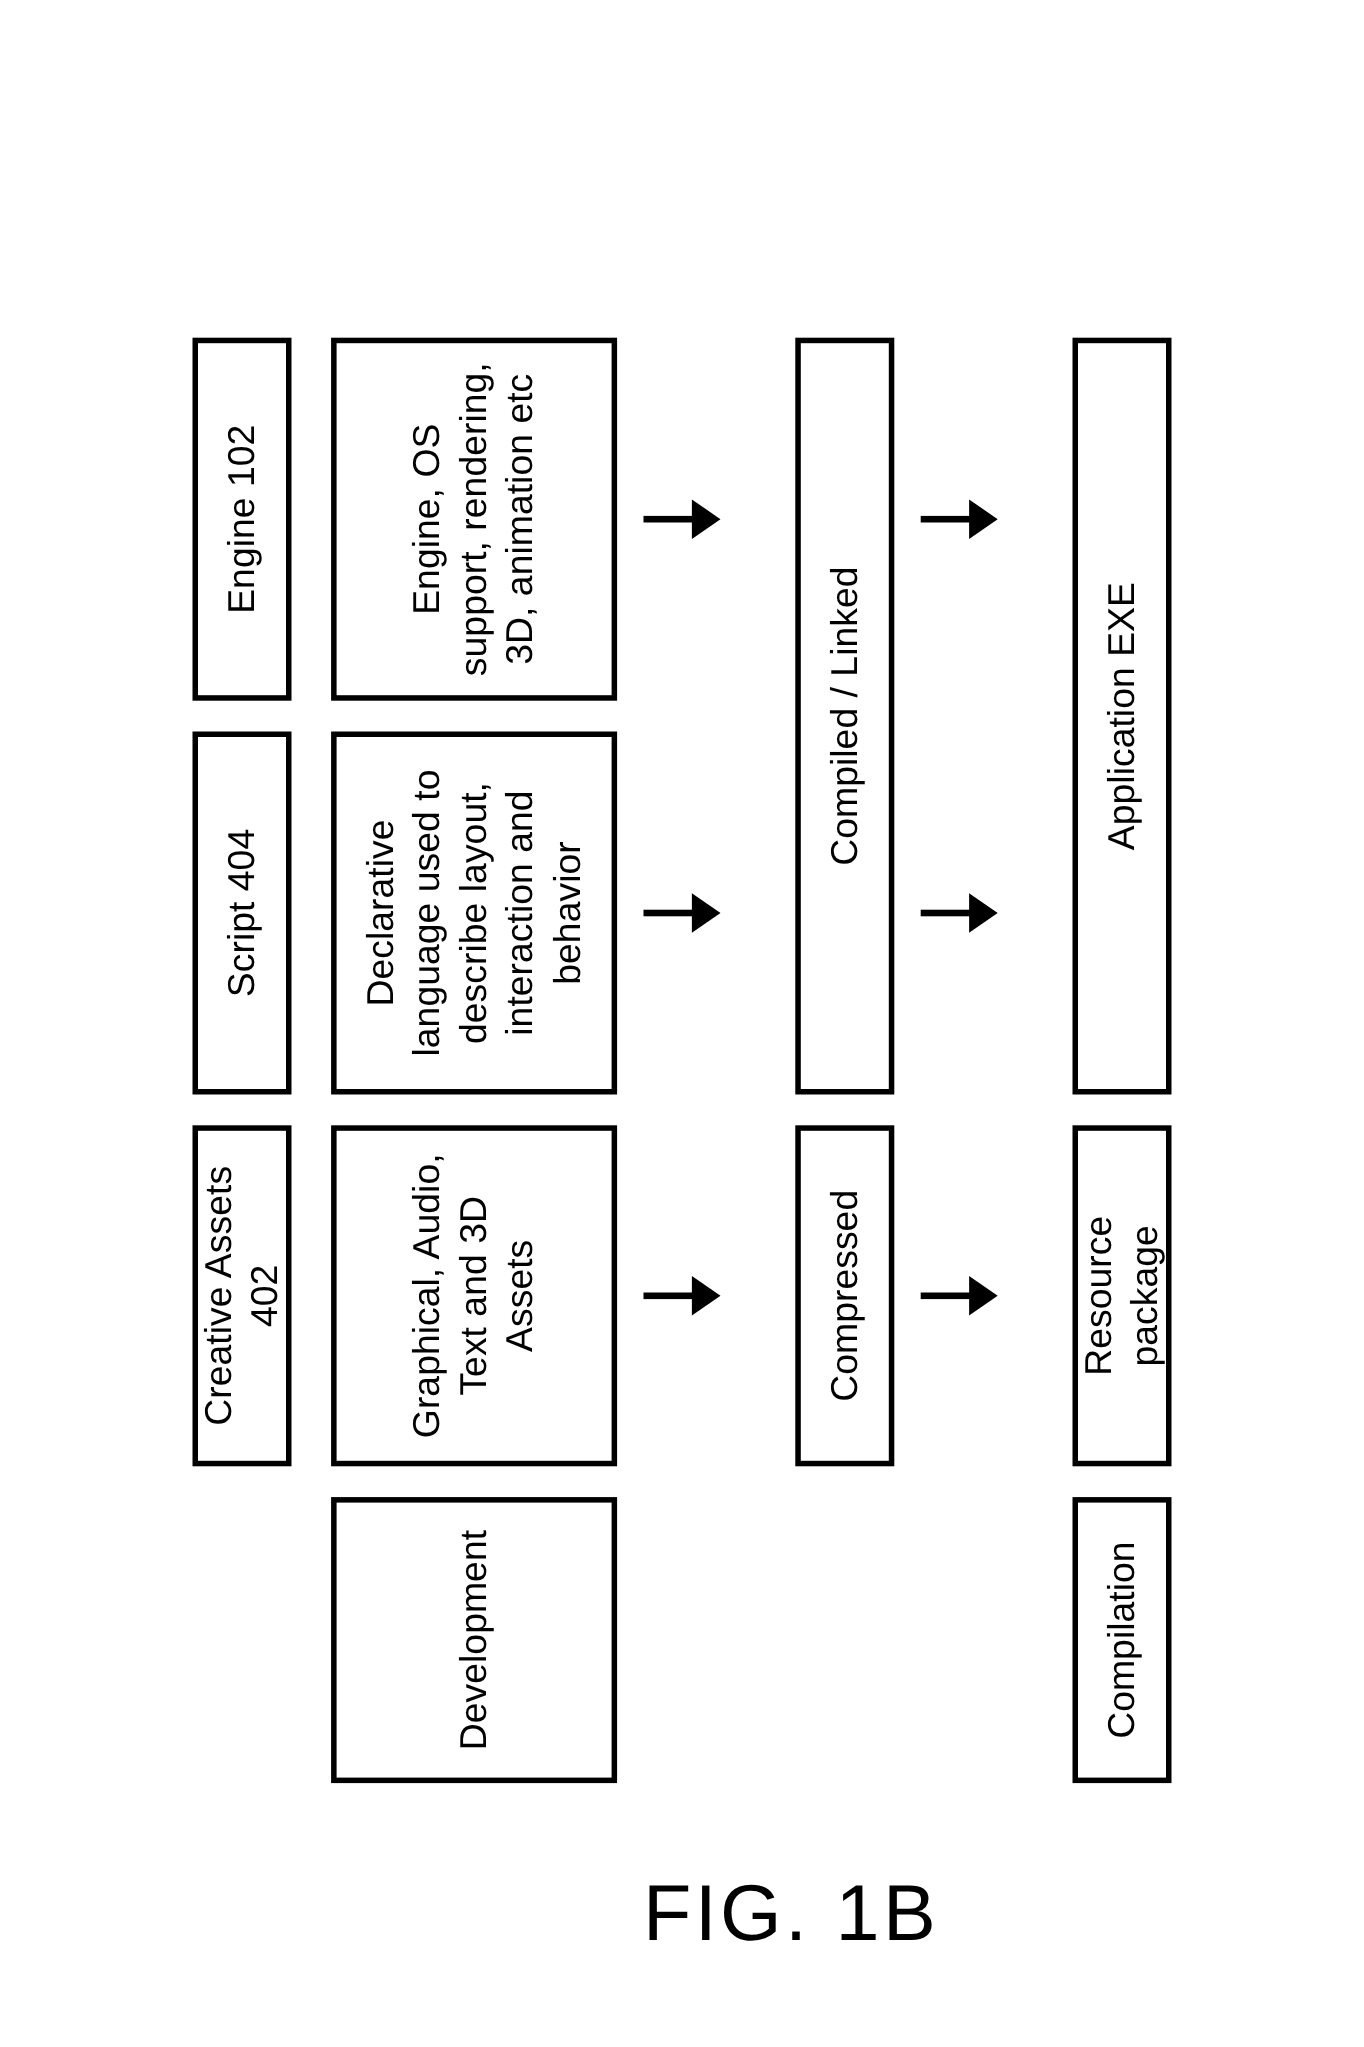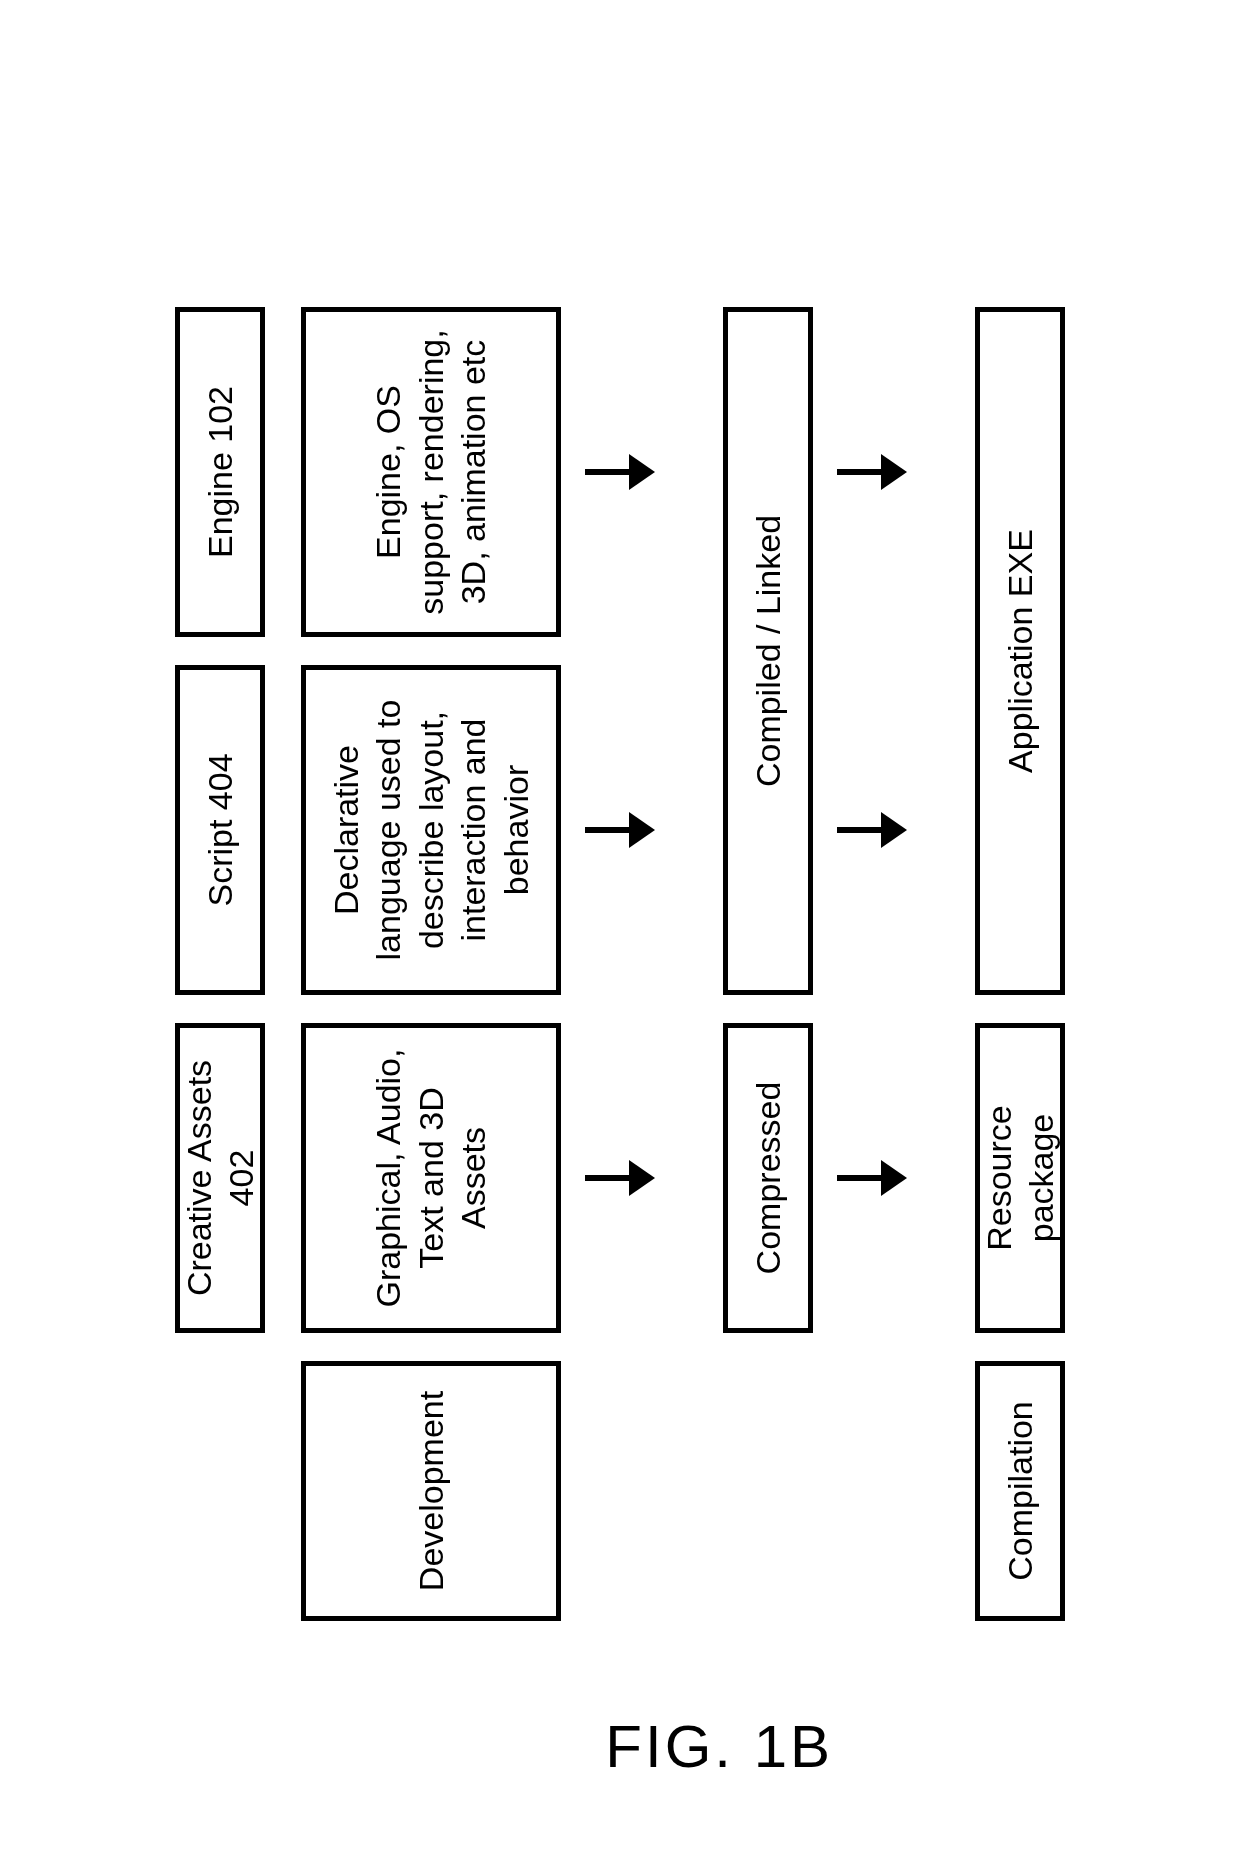--- a/index.html
+++ b/index.html
@@ -59,21 +59,21 @@
     width: 6px;
     height: 46px;
     background: #000;
   }
   .span2 { grid-column: span 2; }
   .fig-label {
     position: absolute;
     left: 58%;
     bottom: 80px;
     transform: translateX(-50%);
-    font-size: 60px;
+    font-size: 72px;
     font-weight: 400;
     letter-spacing: 3px;
     margin-top: 36px;
   }
 </style>
 </head>
 <body>
 
 <div class="diagram-wrapper">
   <div class="diagram">

